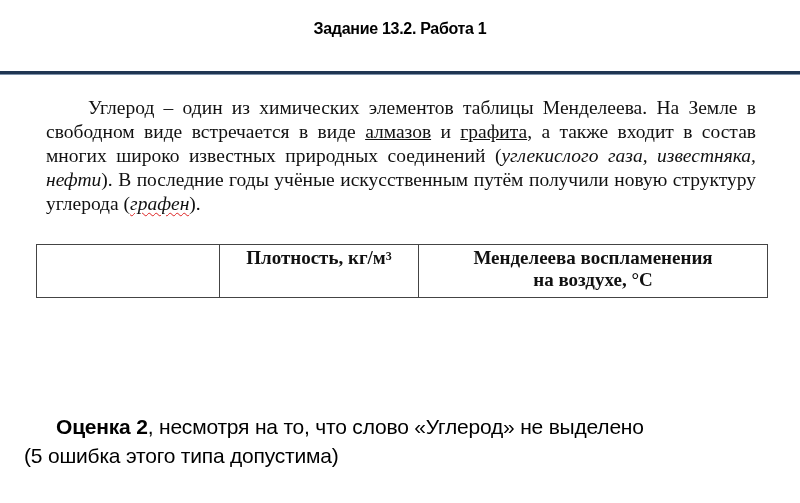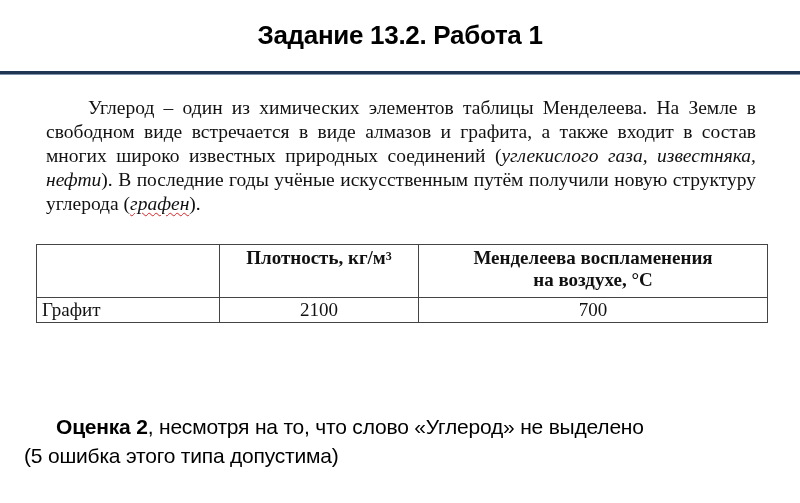--- a/index.html
+++ b/index.html
@@ -16,21 +16,21 @@
       color: #000;
     }
     .slide-title {
       position: absolute;
       left: 0;
       top: 20px;
       width: 800px;
       text-align: center;
       font-family: "Liberation Sans", sans-serif;
       font-weight: bold;
-      font-size: 26px;
+      font-size: 16px;
       letter-spacing: -0.3px;
       color: #000;
     }
     .title-divider {
       position: absolute;
       left: 0;
       top: 71px;
       width: 800px;
       height: 3px;
       background: #1f3552;
@@ -46,20 +46,21 @@
       line-height: 24px;
       text-align: justify;
       text-align-last: left;
       color: #111;
     }
     .doc-excerpt p {
       margin: 0;
       text-indent: 42px;
     }
     .doc-excerpt .u {
+      text-decoration: underline;
       margin-top: 38px;
     }
     .doc-excerpt .i {
       font-style: italic;
     }
     .doc-excerpt .squiggle {
       font-style: italic;
       text-decoration: underline wavy #d22;
       text-decoration-thickness: 1px;
       text-underline-offset: 2px;
@@ -134,24 +135,19 @@
 
 <table class="data-table">
   <thead>
     <tr>
       <th class="name-col"></th>
       <th class="density-col"><span>Плотность, кг/м</span><sup>3</sup></th>
       <th><span>Менделеева воспламенения</span><br><span>на воздухе, °С</span></th>
     </tr>
   </thead>
   <tbody>
-    <tr>
-      <td class="label">Графит</td>
-      <td class="num">2100</td>
-      <td class="num">700</td>
-    </tr>
   </tbody>
 </table>
 
 <div class="grade-note">
   <b>Оценка 2</b><span>, несмотря на то, что слово «Углерод» не выделено</span><br>
   <span>(5 ошибка этого типа допустима)</span>
 </div>
 
 </body></html>

